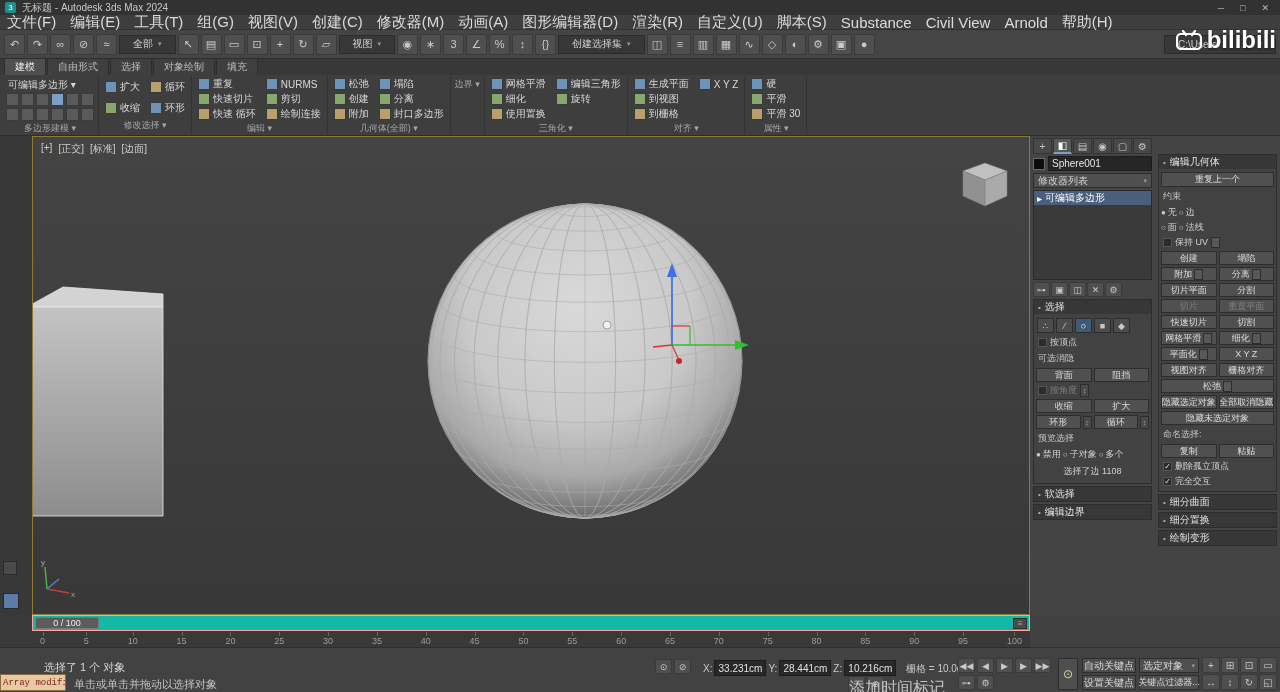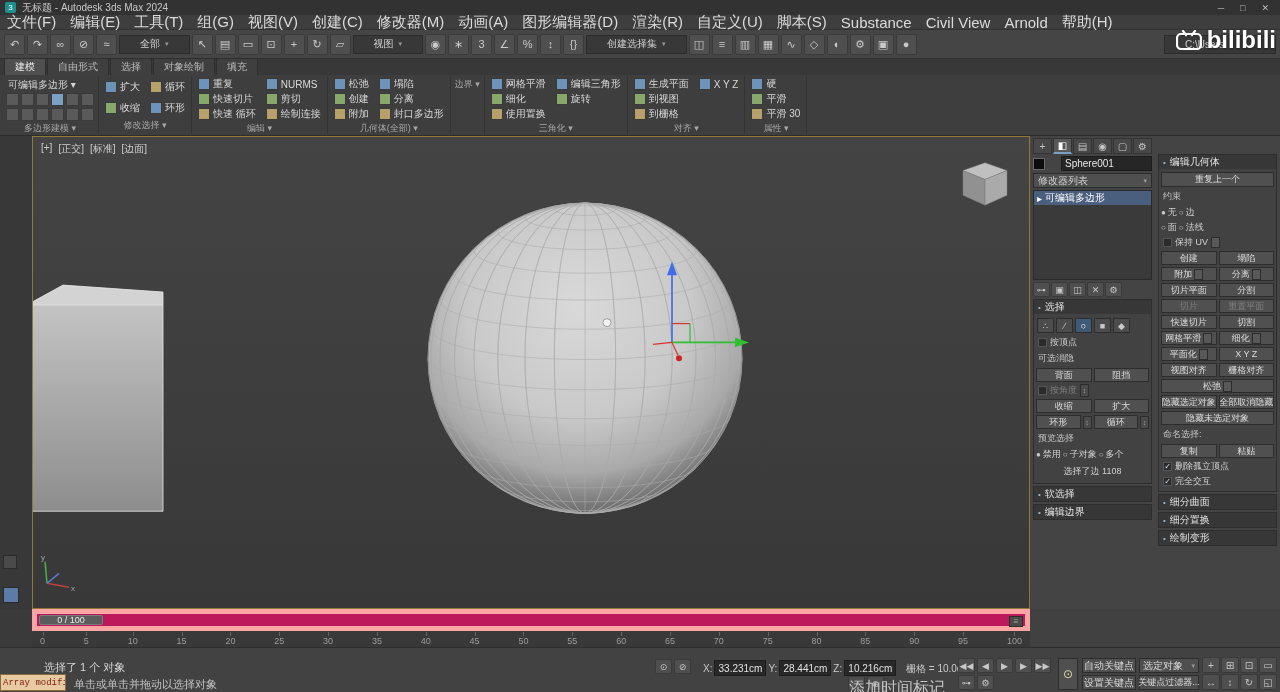--- a/index.html
+++ b/index.html
@@ -14,21 +14,21 @@
   .win-controls span{cursor:default}
 
   
   .menubar{height:15px;flex:none;background:#3e3e3e;border-bottom:1px solid #333;display:flex;align-items:center;font-size:15px}
   .menu-item{padding:0 7px;color:#dadada;white-space:nowrap}
 
   
   .toolbar{height:29px;flex:none;background:#454545;border-bottom:1px solid #303030;display:flex;align-items:center;gap:2px;padding:0 4px}
   .icon-btn{width:21px;height:21px;flex:none;background:#4f4f4f;border:1px solid #3a3a3a;border-radius:2px;color:#c9c9c9;display:flex;align-items:center;justify-content:center;font-size:11px;overflow:hidden}
   .icon-btn.small{width:17px;height:15px;font-size:9px}
-  .tb-dd{height:19px;background:#383838;border:1px solid #2b2b2b;display:flex;align-items:center;gap:5px;padding:0 20px;font-size:10px;color:#d0d0d0;white-space:nowrap}
+  .tb-dd{height:19px;background:#383838;border:1px solid #2b2b2b;display:flex;align-items:center;gap:5px;padding:0 13px;font-size:10px;color:#d0d0d0;white-space:nowrap}
   .dd-arrow{font-size:7px;color:#999}
   .workspace{margin-left:auto;width:112px;justify-content:space-between}
 
   
   .ribbon{height:77px;flex:none;background:#3e3e3e;border-bottom:1px solid #2d2d2d;display:flex;flex-direction:column}
   .ribbon-tabs{height:16px;flex:none;background:#383838;display:flex;align-items:flex-end;gap:1px;padding-left:4px}
   .ribbon-tab{font-size:10px;padding:1px 10px;background:#3f3f3f;color:#bdbdbd;border:1px solid #2e2e2e;border-bottom:none;white-space:nowrap}
   .ribbon-tab.active{background:#4f4f4f;color:#efefef}
   .ribbon-body{flex:1;display:flex;align-items:stretch;padding:1px 2px;overflow:hidden}
   .ribbon-group{display:flex;flex-direction:column;border-right:1px solid #333;padding:1px 4px;flex:none}
@@ -54,21 +54,21 @@
   .vp-label{position:absolute;top:5px;left:8px;font-size:10px;color:#cfcfcf;display:flex;gap:6px;z-index:5}
   .vp-label span{cursor:default}
 
   
   .cmd-panel{width:250px;flex:none;background:#444;display:flex;font-size:10px}
   .cmd-col{width:125px;padding:2px 3px;display:flex;flex-direction:column;gap:2px;min-height:0}
   .cmd-col.right{padding-top:18px}
   .cp-tabs{display:flex;gap:1px}
   .cp-tab{width:19px;height:16px;background:#484848;border:1px solid #333;display:flex;align-items:center;justify-content:center;font-size:10px;color:#c5c5c5}
   .cp-tab.active{background:#585858;color:#fff;border-bottom:2px solid #7aa0c4}
-  .name-row{display:flex;gap:16px;align-items:center}
+  .name-row{display:flex;gap:3px;align-items:center}
   .swatch{width:12px;height:12px;flex:none;background:#0c0c0c;border:1px solid #6a6a6a}
   .name-field{flex:1;height:15px;background:#262626;border:1px solid #1d1d1d;display:flex;align-items:center;padding:0 3px;font-size:10px;color:#e6e6e6}
   .dd{height:15px;background:#4f4f4f;border:1px solid #2c2c2c;display:flex;align-items:center;justify-content:space-between;padding:0 4px;font-size:10px}
   .stack{height:90px;background:#3a3a3a;border:1px solid #2a2a2a;overflow:hidden}
   .stack-item{height:14px;display:flex;align-items:center;gap:3px;padding:0 3px;background:#4a5f7d;color:#fff}
   .stack-tools{display:flex;gap:1px}
   .rollout{border:1px solid #2d2d2d;flex:none}
   .ro-head{height:14px;background:#373737;display:flex;align-items:center;gap:4px;padding:0 4px;color:#e2e2e2;font-size:10px}
   .ro-dot{font-size:8px;color:#9fb6cc}
   .ro-body{padding:3px 2px;display:flex;flex-direction:column;gap:2px;background:#424242}
@@ -86,21 +86,21 @@
   .radio{display:flex;align-items:center;gap:2px;font-size:9px;color:#d2d2d2}
   .rd{font-size:8px;color:#c9c9c9}
   .so-row{display:flex;gap:2px;padding:1px}
   .so{width:17px;height:15px;background:#4c4c4c;border:1px solid #2d2d2d;display:flex;align-items:center;justify-content:center;font-size:9px;color:#c9c9c9}
   .so.active{background:#3f5a77;color:#fff}
   .sel-status{font-size:9px;color:#cfcfcf;text-align:center;padding:2px 0}
 
   
   .bottom-flex{display:flex;flex:none}
   .tl-left{width:32px;flex:none;background:#3a3a3a}
-  .timeline{flex:1;height:22px;background:#be185d;border:5px solid #fca5a5;position:relative;display:flex;align-items:center}
+  .timeline{flex:1;height:16px;background:#14b8a6;border:1px solid #fca5a5;position:relative;display:flex;align-items:center}
   .time-slider{position:absolute;left:2px;top:1px;bottom:1px;width:64px;background:#5c5c5c;border:1px solid #7a7a7a;border-radius:2px;display:flex;align-items:center;justify-content:center;font-size:9px;color:#ececec}
   .tl-endbtn{position:absolute;right:2px;top:2px;width:14px;height:11px;background:#4a4a4a;border:1px solid #2d2d2d;font-size:8px;color:#aaa;display:flex;align-items:center;justify-content:center}
   .panel-gap{width:250px;flex:none;background:#414141}
   .ruler{flex:1;height:16px;background:#393939;display:flex;justify-content:space-between;align-items:flex-end;padding:0 8px 1px 8px;font-size:9px;color:#9c9c9c}
   .tick{position:relative;padding-top:4px}
   .tick::before{content:"";position:absolute;top:0;left:50%;width:1px;height:4px;background:#666}
 
   
   .statusbar{height:45px;flex:none;background:#424242;border-top:1px solid #2e2e2e;position:relative;font-size:11px}
   .listener{position:absolute;left:0;top:26px;width:66px;height:17px;background:#e7c9a2;border:1px solid #8a6a40;color:#7e1f10;font-family:"Liberation Mono","DejaVu Sans Mono",monospace;font-size:9px;display:flex;align-items:center;padding:0 2px;white-space:nowrap;overflow:hidden}

